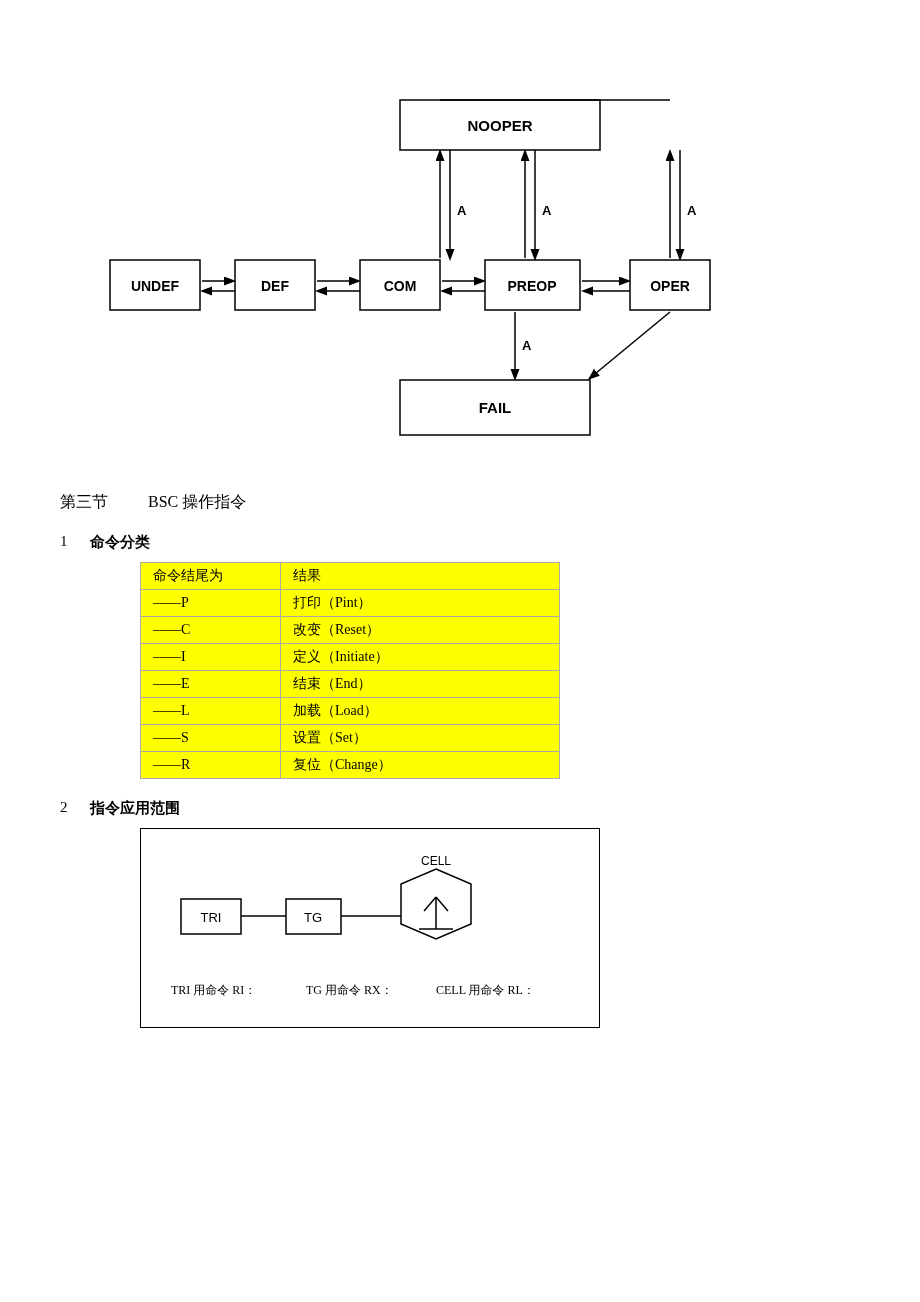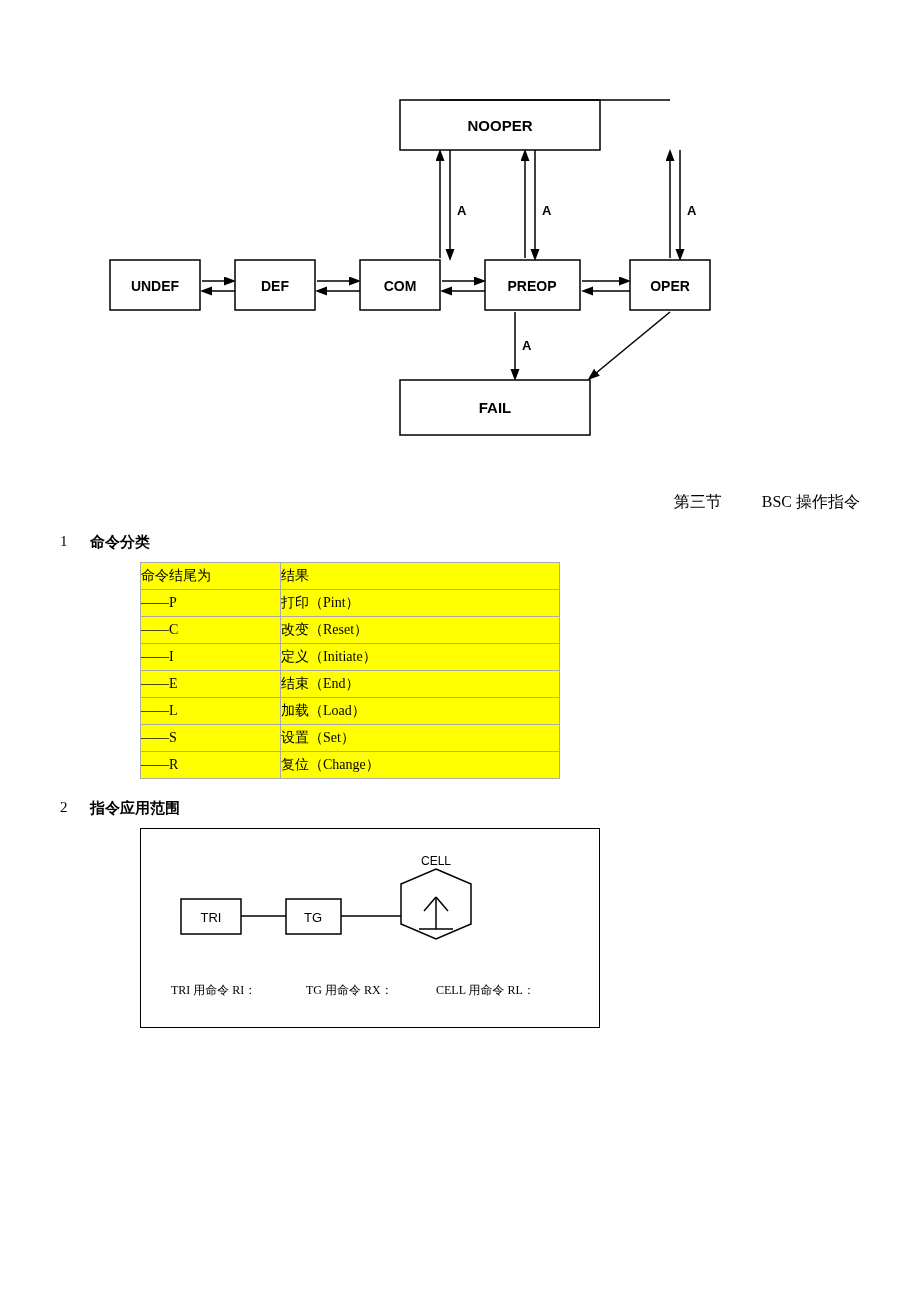--- a/index.html
+++ b/index.html
@@ -25,21 +25,21 @@
     .diagram-svg {
       position: absolute;
       top: 0; left: 0;
       width: 100%;
       height: 100%;
       pointer-events: none;
     }
 
     
     .section-heading {
-      text-align: right;
+      text-align: left;
       font-size: 16px;
       margin: 32px 0 20px 0;
       font-family: "SimSun", serif;
     }
 
     
     .numbered-section {
       display: flex;
       align-items: flex-start;
       margin: 16px 0 10px 0;
@@ -57,21 +57,21 @@
     .cmd-table-wrapper {
       margin-left: 80px;
       margin-bottom: 20px;
     }
     .cmd-table {
       border-collapse: collapse;
       width: 420px;
     }
     .cmd-table td {
       border: 1px solid #aaa;
-      padding: 4px 0;
+      padding: 4px 12px;
       font-size: 14px;
       background: #ffff00;
     }
     .cmd-table td:first-child {
       width: 140px;
     }
 
     
     .instr-diagram-wrapper {
       margin-left: 80px;

